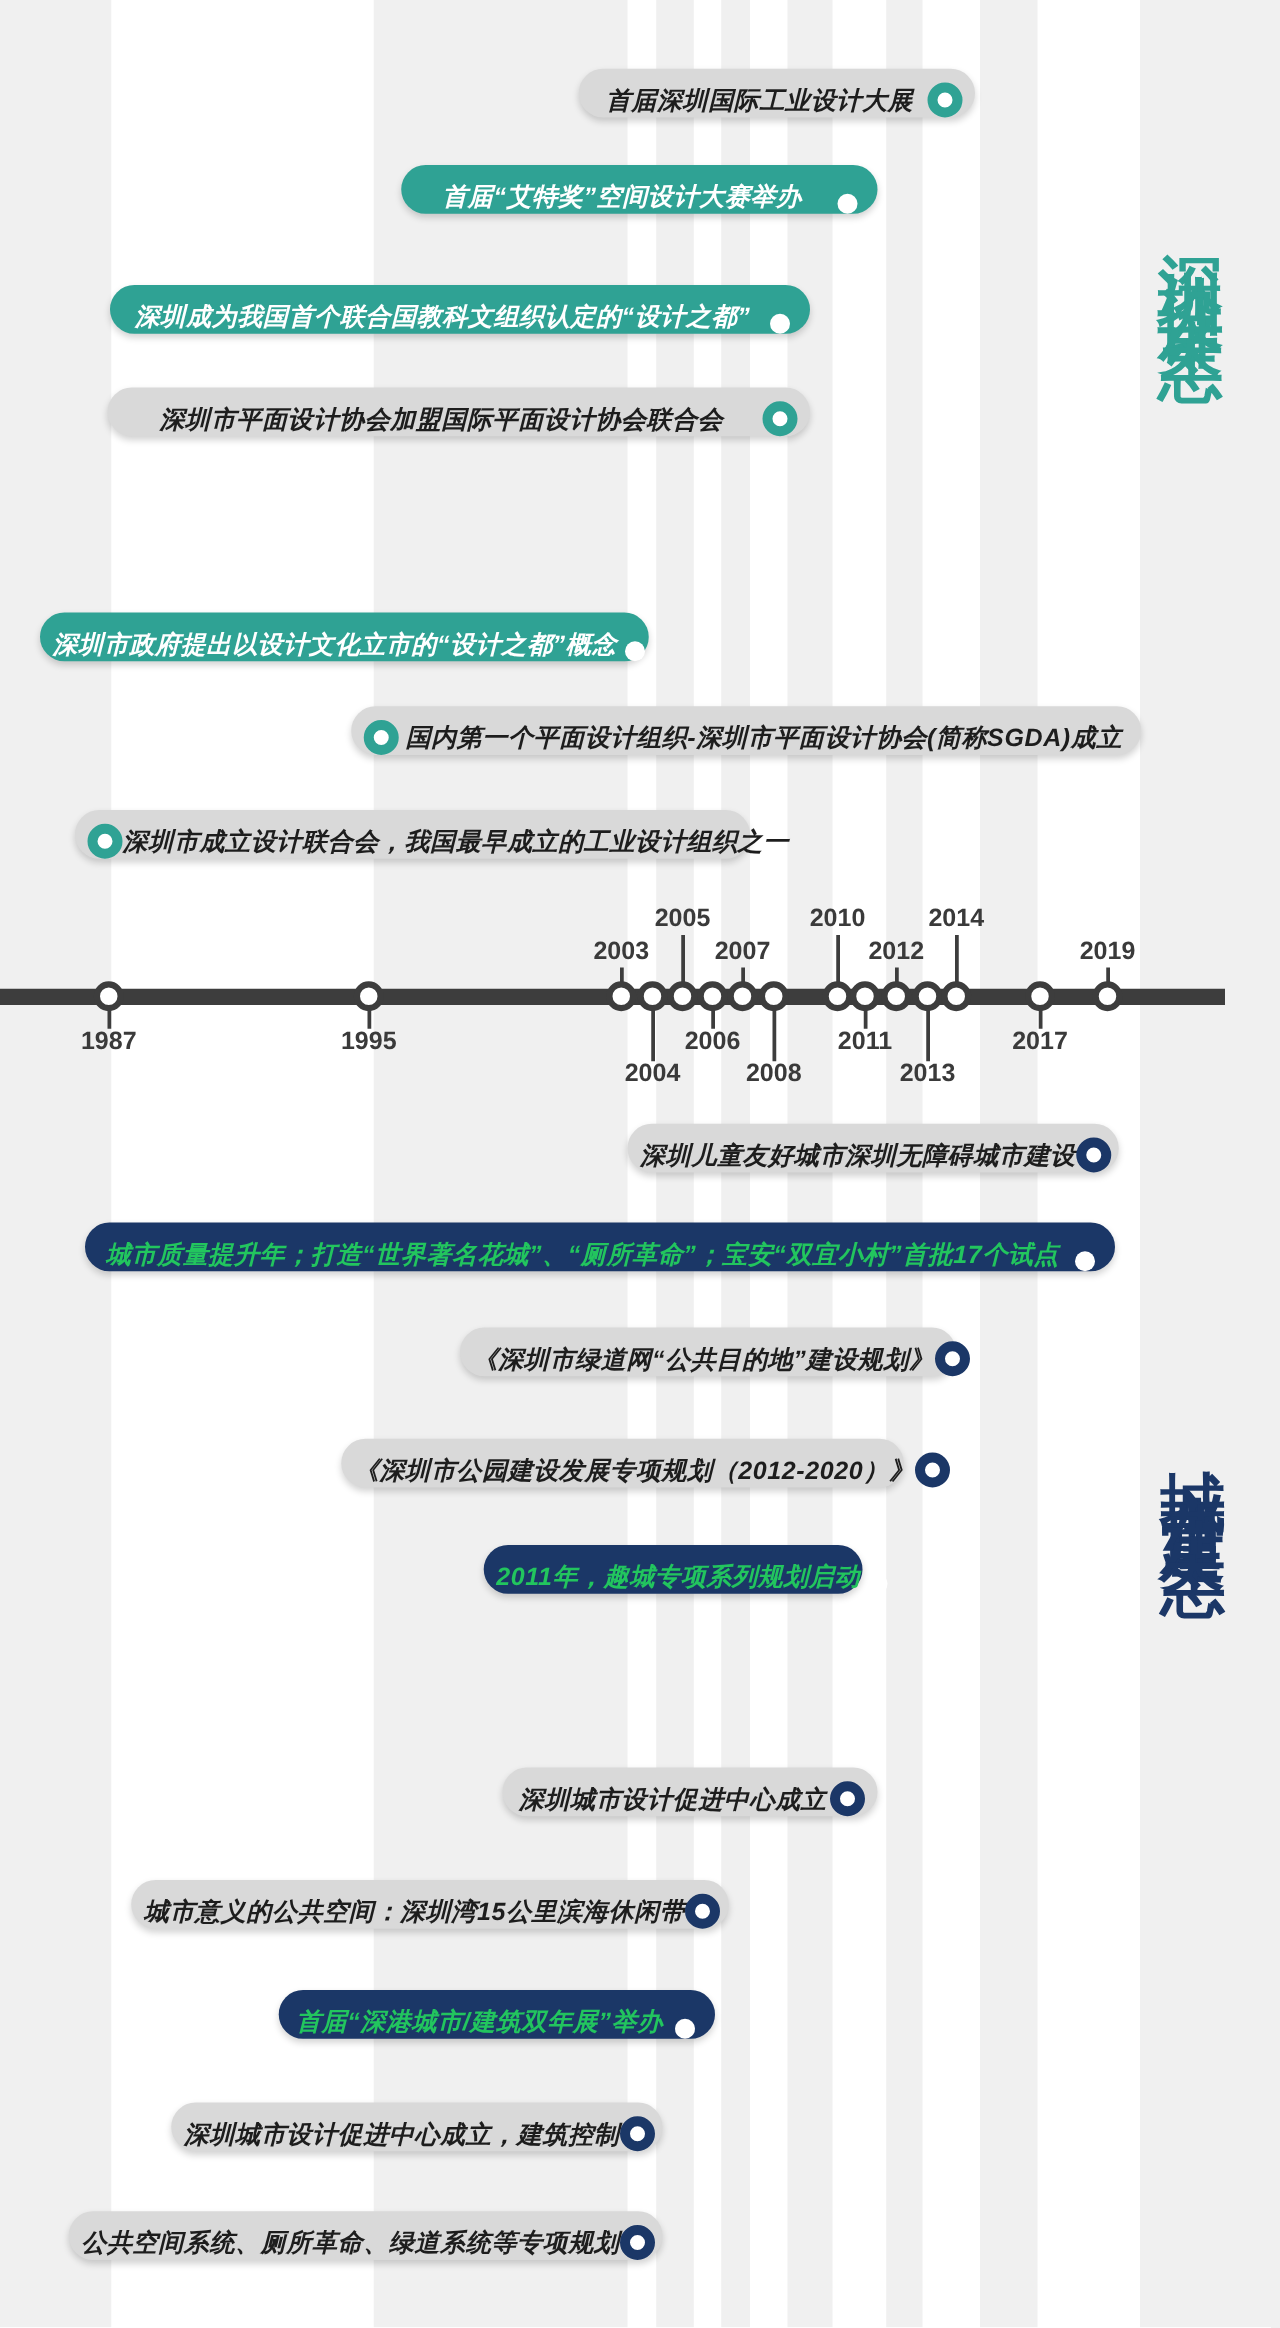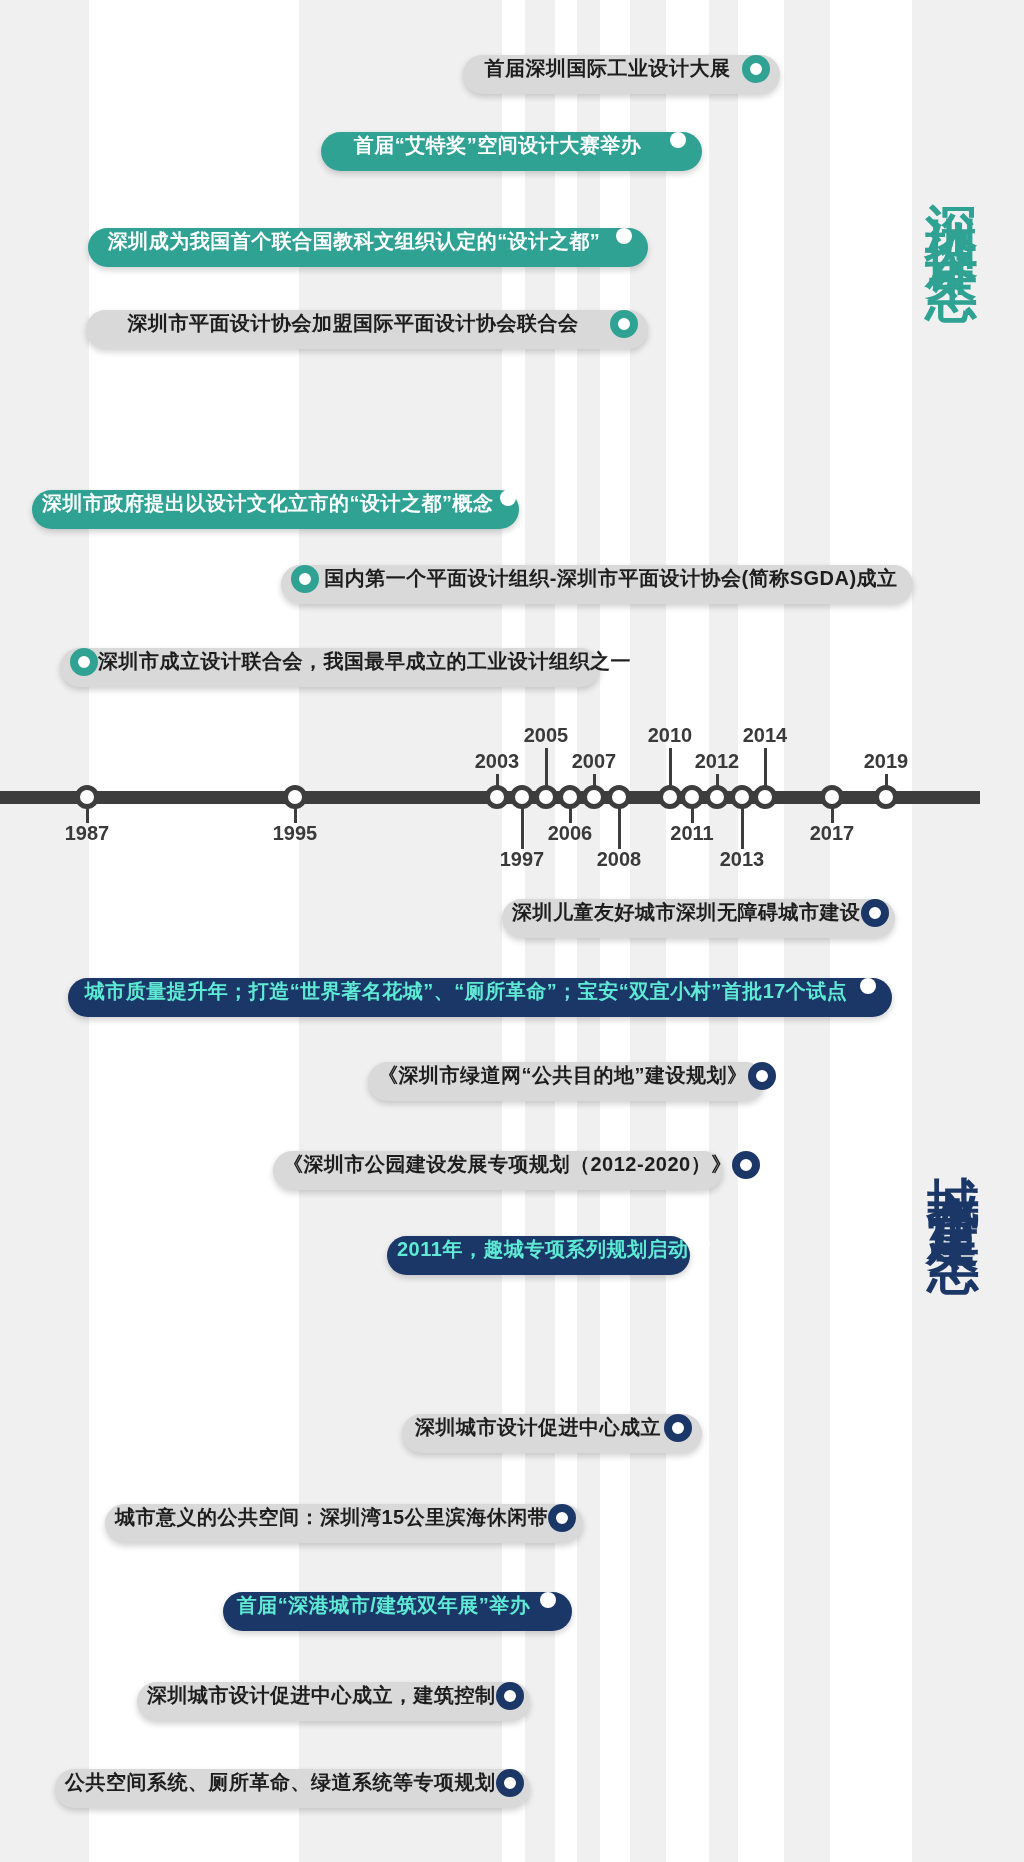--- a/index.html
+++ b/index.html
@@ -6,27 +6,27 @@
   .canvas{
     position:relative;width:1024px;height:1862px;overflow:hidden;
     background:#ffffff;
     font-family:"Liberation Sans","DejaVu Sans",sans-serif;
   }
   .stripe{position:absolute;top:0;bottom:0;background:#F0F0F0;}
 
   
   .pill{
     position:absolute;height:39px;border-radius:20px;
-    display:flex;align-items:flex-start;padding:0 10px;box-sizing:border-box;
-    box-shadow:0 3px 6px rgba(0,0,0,0.18);white-space:nowrap;z-index:5;
+    display:flex;align-items:flex-end;padding:0 10px;box-sizing:border-box;
+    box-shadow:0 3px 6px rgba(0,0,0,0.18);white-space:nowrap;z-index:5;font-style:italic;
   }
   .pill .txt{flex:1;text-align:center;font-size:20px;font-weight:600;letter-spacing:.5px;}
   .pill.gray{background:#D9D9D9;color:#1D1D1D;}
   .pill.teal{background:#2FA294;color:#FFFFFF;}
-  .pill.navy{background:#1B3767;color:#5eead4;}
+  .pill.navy{background:#1B3767;color:#22c55e;}
   .donut{width:28px;height:28px;border-radius:50%;background:#FFFFFF;box-sizing:border-box;flex:0 0 28px;}
   .donut.t{border:8px solid #2FA294;}
   .donut.n{border:8px solid #1B3767;}
   .wdot{width:16px;height:16px;border-radius:50%;background:#FFFFFF;flex:0 0 16px;margin:0 6px;}
 
   
   .tl-line{position:absolute;left:0;top:791px;width:980px;height:13px;background:#3D3D3D;z-index:2;}
   .tl-node{position:absolute;top:785px;width:24px;height:24px;border:5px solid #3D3D3D;background:#FFFFFF;border-radius:50%;box-sizing:border-box;z-index:3;}
   .tl-tick{position:absolute;width:3px;background:#3D3D3D;z-index:1;}
   .tl-year{position:absolute;width:52px;text-align:center;font-size:20px;font-weight:700;color:#3A3A3A;z-index:4;}
@@ -112,21 +112,21 @@
   <div class="tl-node" style="left:680px"></div>
   <div class="tl-node" style="left:705px"></div>
   <div class="tl-node" style="left:730px"></div>
   <div class="tl-node" style="left:753px"></div>
   <div class="tl-node" style="left:820px"></div>
   <div class="tl-node" style="left:874px"></div>
 
   <div class="tl-year" style="left:61px;top:822px">1987</div>
   <div class="tl-year" style="left:269px;top:822px">1995</div>
   <div class="tl-year" style="left:471px;top:750px">2003</div>
-  <div class="tl-year" style="left:496px;top:848px">1997</div>
+  <div class="tl-year" style="left:496px;top:848px">2004</div>
   <div class="tl-year" style="left:520px;top:724px">2005</div>
   <div class="tl-year" style="left:544px;top:822px">2006</div>
   <div class="tl-year" style="left:568px;top:750px">2007</div>
   <div class="tl-year" style="left:593px;top:848px">2008</div>
   <div class="tl-year" style="left:644px;top:724px">2010</div>
   <div class="tl-year" style="left:666px;top:822px">2011</div>
   <div class="tl-year" style="left:691px;top:750px">2012</div>
   <div class="tl-year" style="left:716px;top:848px">2013</div>
   <div class="tl-year" style="left:739px;top:724px">2014</div>
   <div class="tl-year" style="left:806px;top:822px">2017</div>

